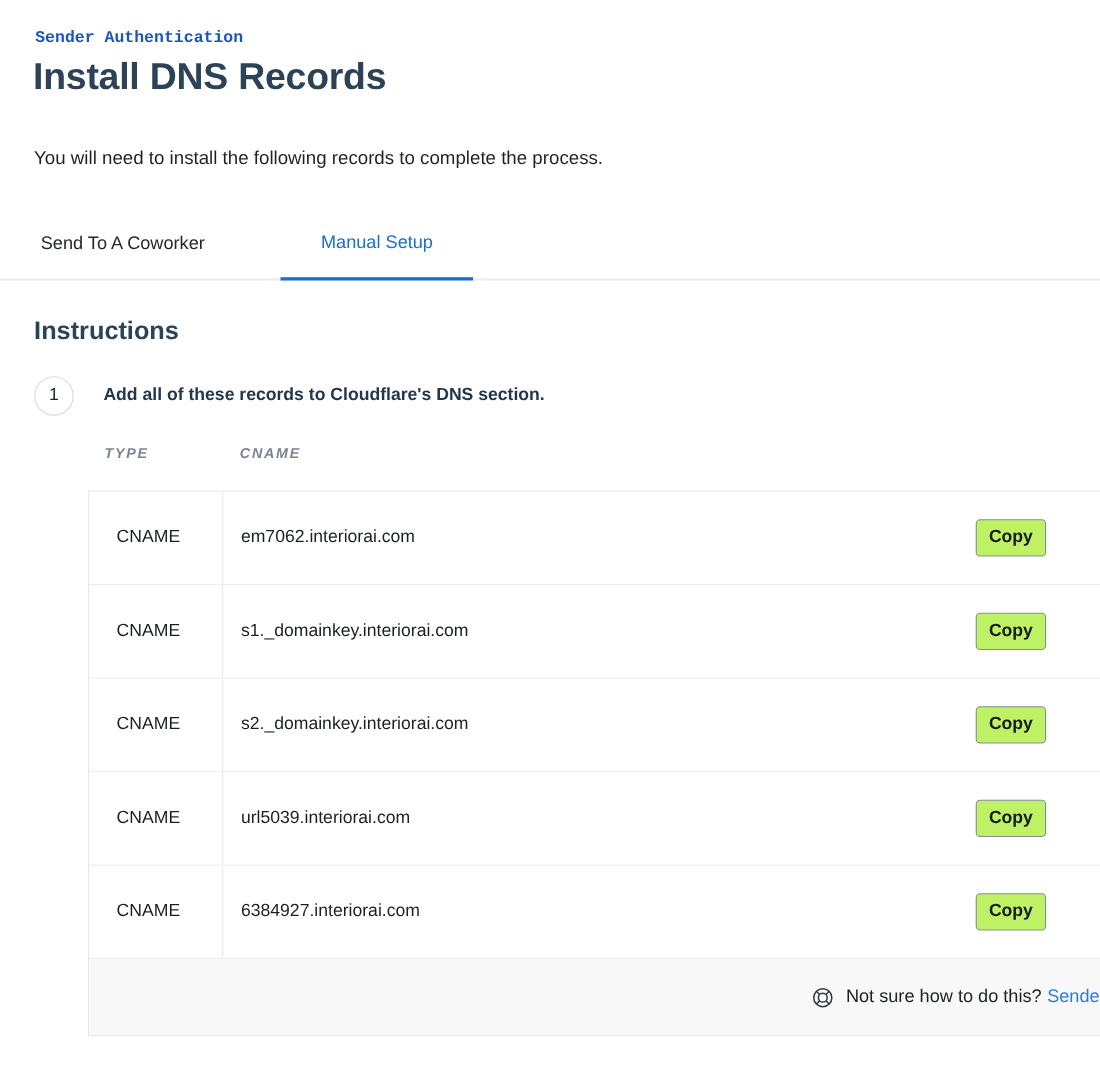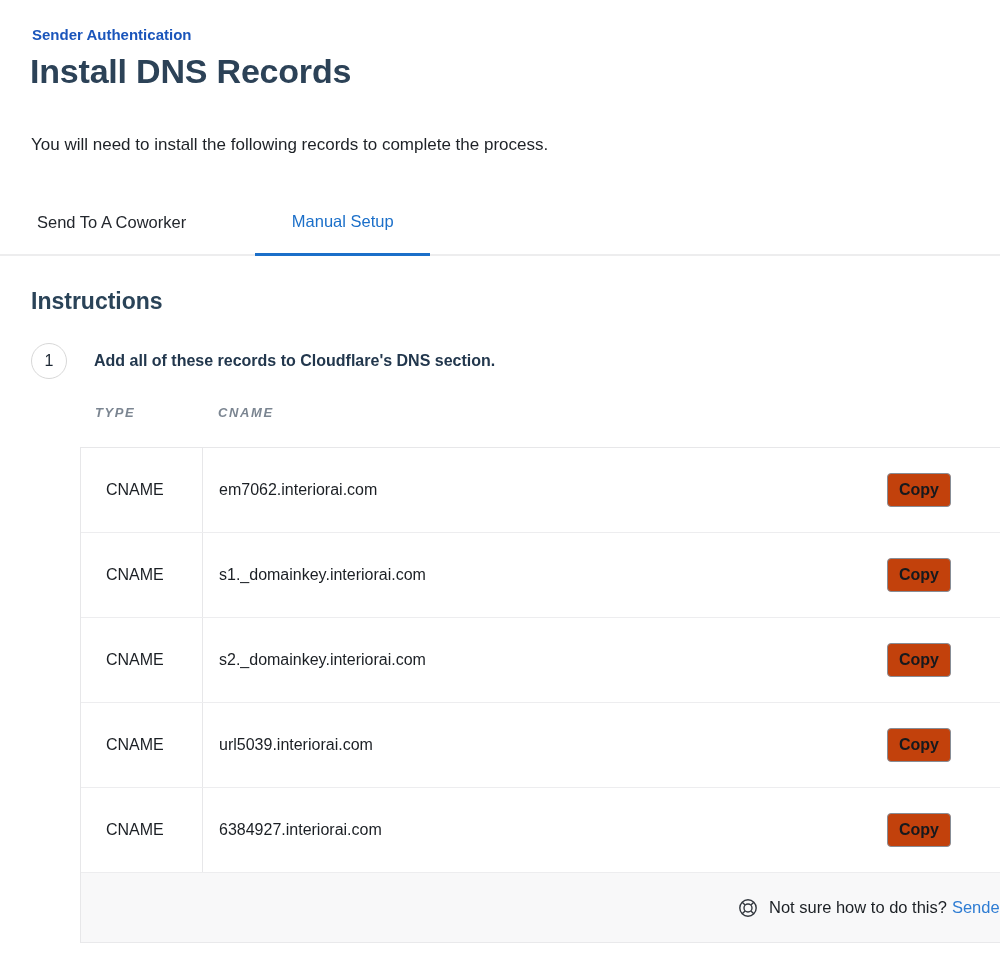--- a/index.html
+++ b/index.html
@@ -1,20 +1,20 @@
 <!DOCTYPE html>
 <html><head>
 <meta charset="utf-8">
 <style>
   * { margin:0; padding:0; box-sizing:border-box; }
   html,body { width:1000px; height:972px; overflow:hidden; background:#ffffff;
               font-family:"Liberation Sans", sans-serif; color:#1f2329; }
 
   .breadcrumb { margin:26px 0 0 32px; font-size:15px; font-weight:700;
-                color:#1a55bb; display:inline-block; cursor:pointer; }
+                color:#1a55bb; display:inline-block; cursor:pointer;font-family:Liberation Mono, monospace; }
   h1.page-title { margin:8px 0 0 30px; font-size:34px; font-weight:700;
                   color:#2c4257; letter-spacing:-0.2px; }
   p.intro { margin:44px 0 0 31px; font-size:17px; color:#1e2227; }
 
   .tabs { margin-top:57px; border-bottom:2px solid #ededee; display:flex;
           align-items:flex-end; width:1000px; }
   .tab { font-size:16.5px; color:#23272d; padding-bottom:22px; cursor:pointer; }
   .tab.active { color:#1b6fc9; width:175px; margin-left:32px; text-align:center;
                 border-bottom:3px solid #1b6fc9; margin-bottom:-2px; }
   .tab.inactive { padding-left:37px; padding-right:37px; }
@@ -33,21 +33,21 @@
   .col-headers .col-type { width:123px; }
 
   .dns-table { margin:27px 0 0 80px; width:1320px;
                border-top:1px solid #e7e7e9; border-left:1px solid #e7e7e9; }
   .dns-row { display:flex; height:85px; border-bottom:1px solid #ededef; }
   .cell-type { width:122px; border-right:1px solid #e7e7e9; display:flex;
                align-items:center; padding-left:25px; font-size:16px; color:#1b1f24; }
   .cell-name { width:798px; display:flex; align-items:center;
                justify-content:space-between; padding:0 50px 0 16px;
                font-size:16px; color:#1b1f24; }
-  .copy-btn { width:64px; height:34px; background:#c2410c; border:1px solid #878d96;
+  .copy-btn { width:64px; height:34px; background:#bef264; border:1px solid #878d96;
               border-radius:4px; font-family:"Liberation Sans", sans-serif;
               font-size:16px; font-weight:700; color:#16191d; cursor:pointer; }
 
   .table-footer { height:70px; background:#f8f8f9; border-bottom:1px solid #e9e9eb;
                   position:relative; }
   .footer-content { position:absolute; left:657px; top:0; height:100%;
                     display:flex; align-items:center; }
   .lifebuoy { flex:0 0 auto; margin-right:11px; display:flex; align-items:center; }
   .footer-text { font-size:16.5px; color:#1c2025; white-space:nowrap; }
   .footer-link { font-size:16.5px; color:#2e7cd3; margin-left:5px; cursor:pointer;

